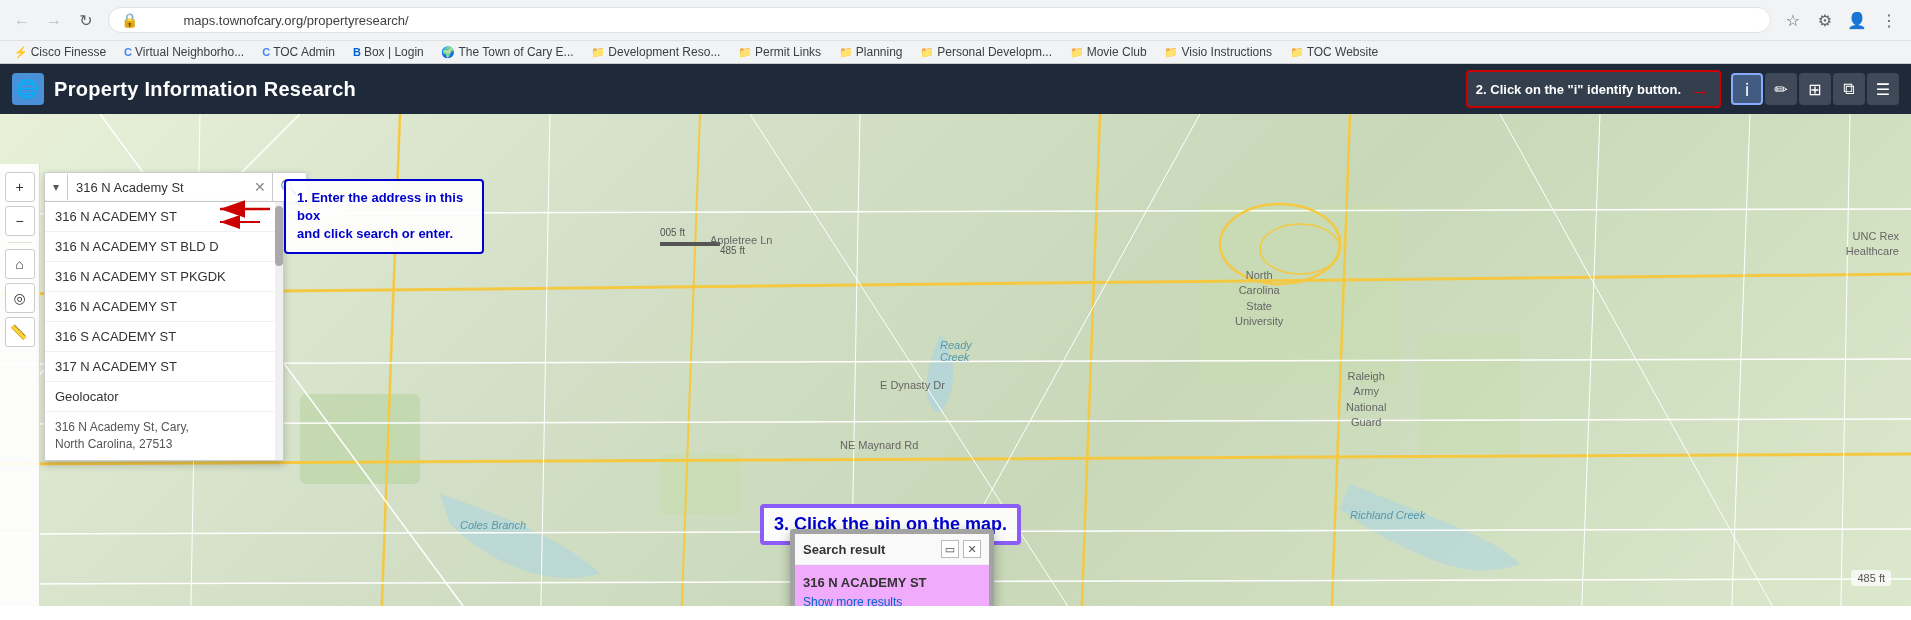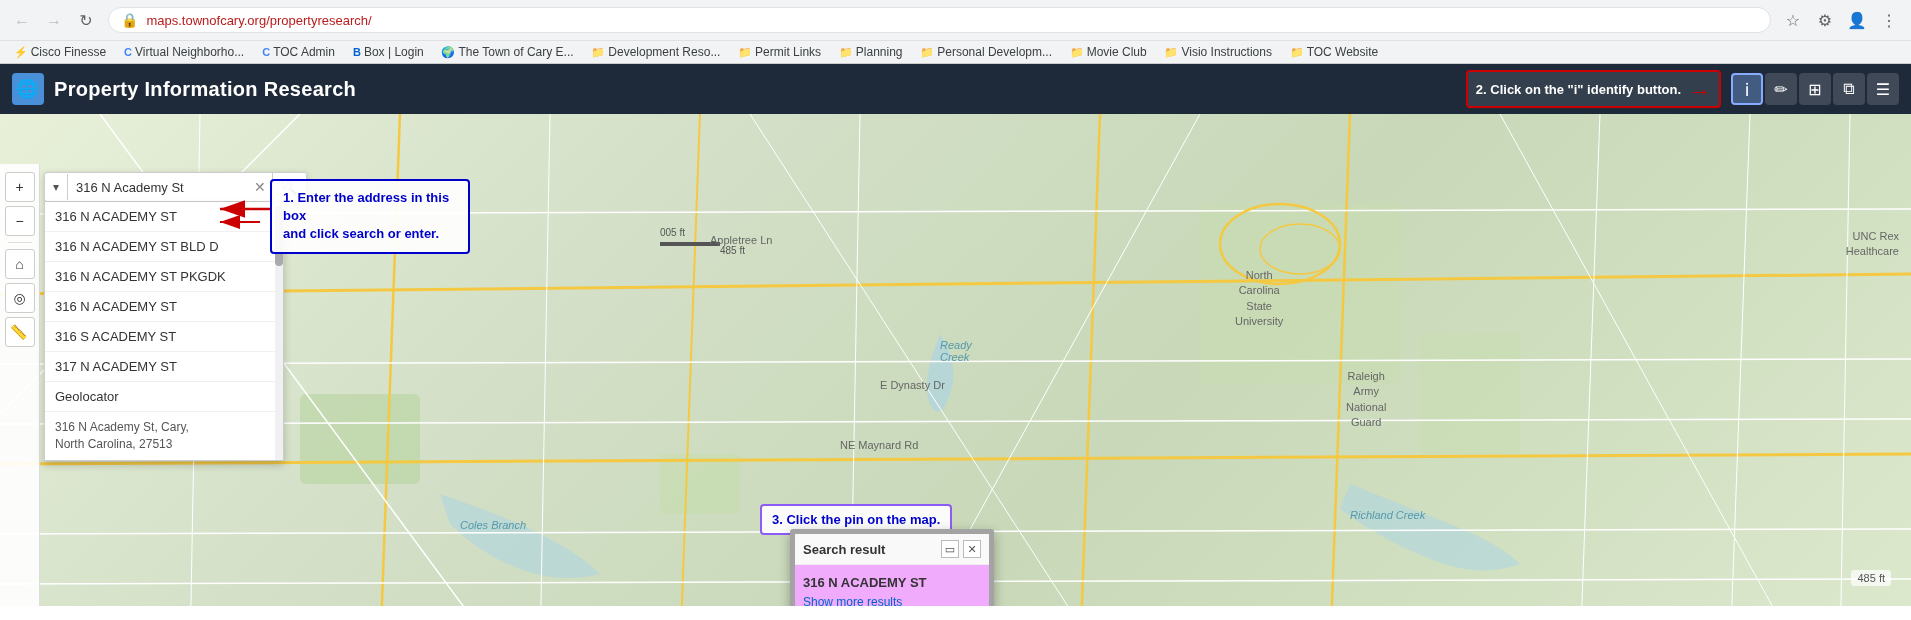--- a/index.html
+++ b/index.html
@@ -20,21 +20,21 @@
       cursor: pointer; display: flex; align-items: center; justify-content: center;
       color: #5f6368; font-size: 16px;
     }
     .nav-btn.disabled { color: #bdc1c6; cursor: default; }
     .address-bar {
       flex: 1; display: flex; align-items: center; background: #fff;
       border: 1px solid #dfe1e5; border-radius: 20px; padding: 4px 12px; gap: 8px;
       font-size: 13px; color: #202124;
     }
     .address-bar .lock-icon { color: #5f6368; font-size: 14px; }
-    .address-bar .url { flex: 1; color: #b91c1c; }
+    .address-bar .url { flex: 1; color: #404040; margin-left: 37px; }
     .toolbar-icons { display: flex; gap: 4px; align-items: center; }
     .toolbar-icon-btn {
       width: 28px; height: 28px; border-radius: 50%; border: none; background: transparent;
       cursor: pointer; display: flex; align-items: center; justify-content: center;
       color: #5f6368; font-size: 16px;
     }
     .bookmarks-bar {
       display: flex; align-items: center; padding: 2px 8px; gap: 6px;
       background: #f1f3f4; border-top: 1px solid #e0e0e0; font-size: 12px;
       color: #3c4043; overflow: hidden;
@@ -206,22 +206,22 @@
       position: absolute; z-index: 200;
     }
     .map-pin-inner {
       width: 20px; height: 20px; background: #4a8fd6; border-radius: 50% 50% 50% 0;
       transform: rotate(-45deg); border: 2px solid white;
       box-shadow: 0 2px 4px rgba(0,0,0,0.3);
     }
 
     
     .step3-box {
-      position: absolute; border: 2px solid #8b5cf6; background: rgba(255,255,255,0.92);
-      border-radius: 4px; padding: 6px 10px; font-size: 13px; color: #0000cc;
+      position: absolute; border: 4px solid #8b5cf6; background: rgba(255,255,255,0.92);
+      border-radius: 4px; padding: 6px 10px; font-size: 18px; color: #0000cc;
       font-weight: bold; z-index: 400; white-space: nowrap;
     }
 
     
     .svg-overlay {
       position: absolute; inset: 0; z-index: 450; pointer-events: none;
     }
 
     .map-water { fill: #a8d4e8; }
     .map-road { stroke: #fff; fill: none; }
@@ -414,21 +414,21 @@
         <div class="dropdown-item">316 S ACADEMY ST</div>
         <div class="dropdown-item">317 N ACADEMY ST</div>
         <div class="dropdown-geolocator">Geolocator</div>
         <div class="dropdown-address">316 N Academy St, Cary,<br>North Carolina, 27513</div>
         <div class="dropdown-scrollbar">
           <div class="dropdown-scrollbar-thumb"></div>
         </div>
       </div>
     </div>
 
-    <div class="annotation-box" style="left: 270px; top: 65px; border-color: #0000cc; padding-left: 11px;">
+    <div class="annotation-box" style="left: 284px; top: 65px; border-color: #0000cc; padding-left: 11px;">
       <span>
         <b>1. Enter the address in this box<br>and click search or enter.</b>
       </span>
     </div>
 
     <svg class="svg-overlay">
 
       <line x1="270" y1="95" x2="220" y2="95" stroke="#cc0000" stroke-width="2.5" marker-end="url(#arrowhead)"></line>
       <defs>
         <marker id="arrowhead" markerWidth="10" markerHeight="7" refX="10" refY="3.5" orient="auto">

